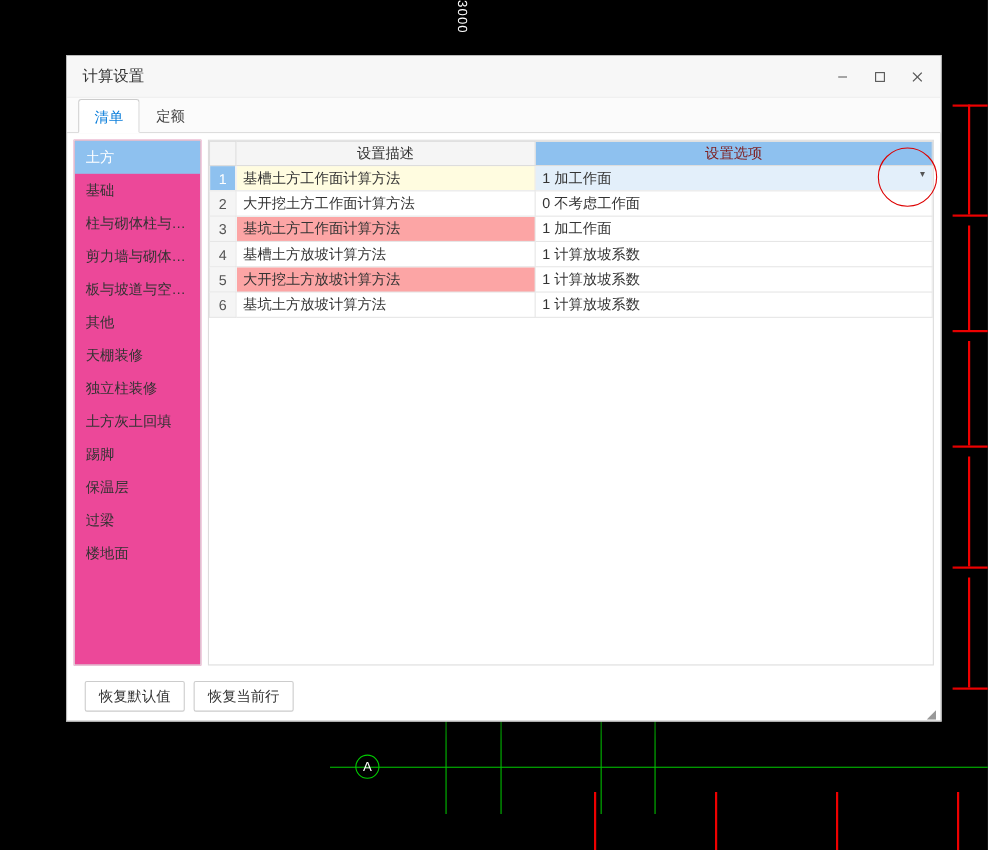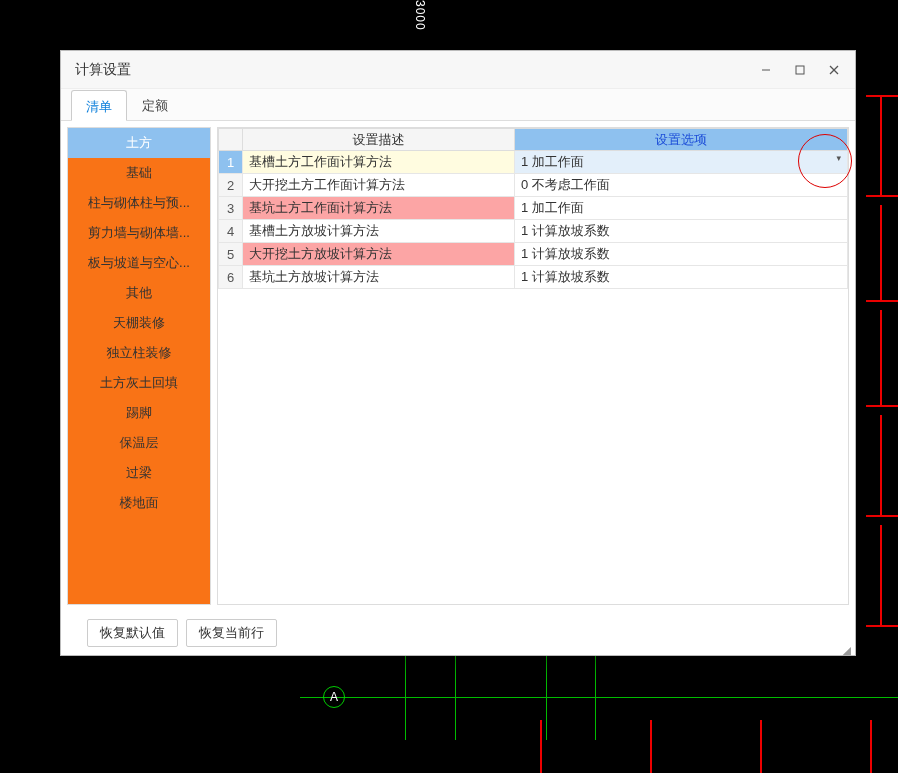--- a/index.html
+++ b/index.html
@@ -45,40 +45,40 @@
   .titlebar { height: 38px; background:#f7f7f7; border-bottom:1px solid #eee; display:flex; align-items:center; padding:0 4px 0 14px;}
   .titlebar .title { font-size:14px; color:#333; flex:1;}
   .win-btn { width:34px; height:28px; display:flex; align-items:center; justify-content:center; color:#555; font-size:12px;}
   .win-btn svg{ pointer-events:none;}
 
   .tabbar { height: 32px; border-bottom:1px solid #ddd; display:flex; padding-left:10px; background:#fbfbfb;}
   .tab { padding:0 14px; height:31px; line-height:31px; font-size:13px; color:#444; border:1px solid transparent; border-bottom:none; cursor:pointer;}
   .tab.active { background:#fff; border-color:#ccc; border-bottom:1px solid #fff; color:#0a7edb; position:relative; top:1px; border-radius:3px 3px 0 0;}
 
   .body { flex:1; display:flex; padding:6px; gap:6px; overflow:hidden;}
-  .side { width:144px; border:1px solid #ddd; overflow-y:auto; background:#f97316;text-align:center;}
+  .side { width:116px; border:1px solid #ddd; overflow-y:auto; background:#ec4899;}
   .side::-webkit-scrollbar{width:8px;} .side::-webkit-scrollbar-thumb{background:#ccc;}
   .side-item { padding:6px 10px; font-size:13px; color:#333; white-space:nowrap; overflow:hidden; text-overflow:ellipsis; cursor:pointer;}
   .side-item.active { background:#8ec1ef; color:#fff;}
 
   .grid { flex:1; border:1px solid #ddd; position:relative; overflow:hidden;}
   .grid table { width:100%; border-collapse:collapse; table-layout:fixed;}
   .grid th { background:#f5f5f5; font-weight:normal; font-size:13px; color:#333; height:22px; border:1px solid #ddd;}
-  .grid th.opt { background:#8ec1ef; color:#1d4ed8;}
+  .grid th.opt { background:#8ec1ef; color:#7f1d1d;}
   .grid td { border:1px solid #e6e6e6; font-size:13px; color:#333; height:23px; padding:0 6px; white-space:nowrap; overflow:hidden;}
   .grid .rownum { width:22px; text-align:center; background:#f5f5f5; color:#555;}
   .grid tr.sel .rownum{ background:#8ec1ef; color:#fff;}
   .grid tr.sel td{ background:#e3effa;}
   .grid tr.alt td.desc{ background:#fca5a5;}
   .grid tr.sel td.desc{ background:#fffce0;margin-left:24px;}
   .grid col.ch{width:24px;} .grid col.c1{width:272px;} .grid col.c2{width:auto;}
   .dropdown-arrow{ float:right; font-size:9px; color:#555;}
   .resize-grip{ position:absolute; right:4px; bottom:2px; color:#999; font-size:11px; line-height:6px;}
 
-  .footer { padding:8px 26px; display:flex; gap:8px;}
+  .footer { padding:8px 16px; display:flex; gap:8px;}
   .btn { border:1px solid #ccc; background:#fff; font-size:13px; color:#333; padding:4px 12px; cursor:pointer; border-radius:2px;}
 </style>
 </head>
 <body>
 
 <div class="cad-bg">
   <div class="line red-v1"></div>
   <div class="line red-v2"></div>
   <div class="line red-h-top"></div>
   <div class="line red-v3"></div>

